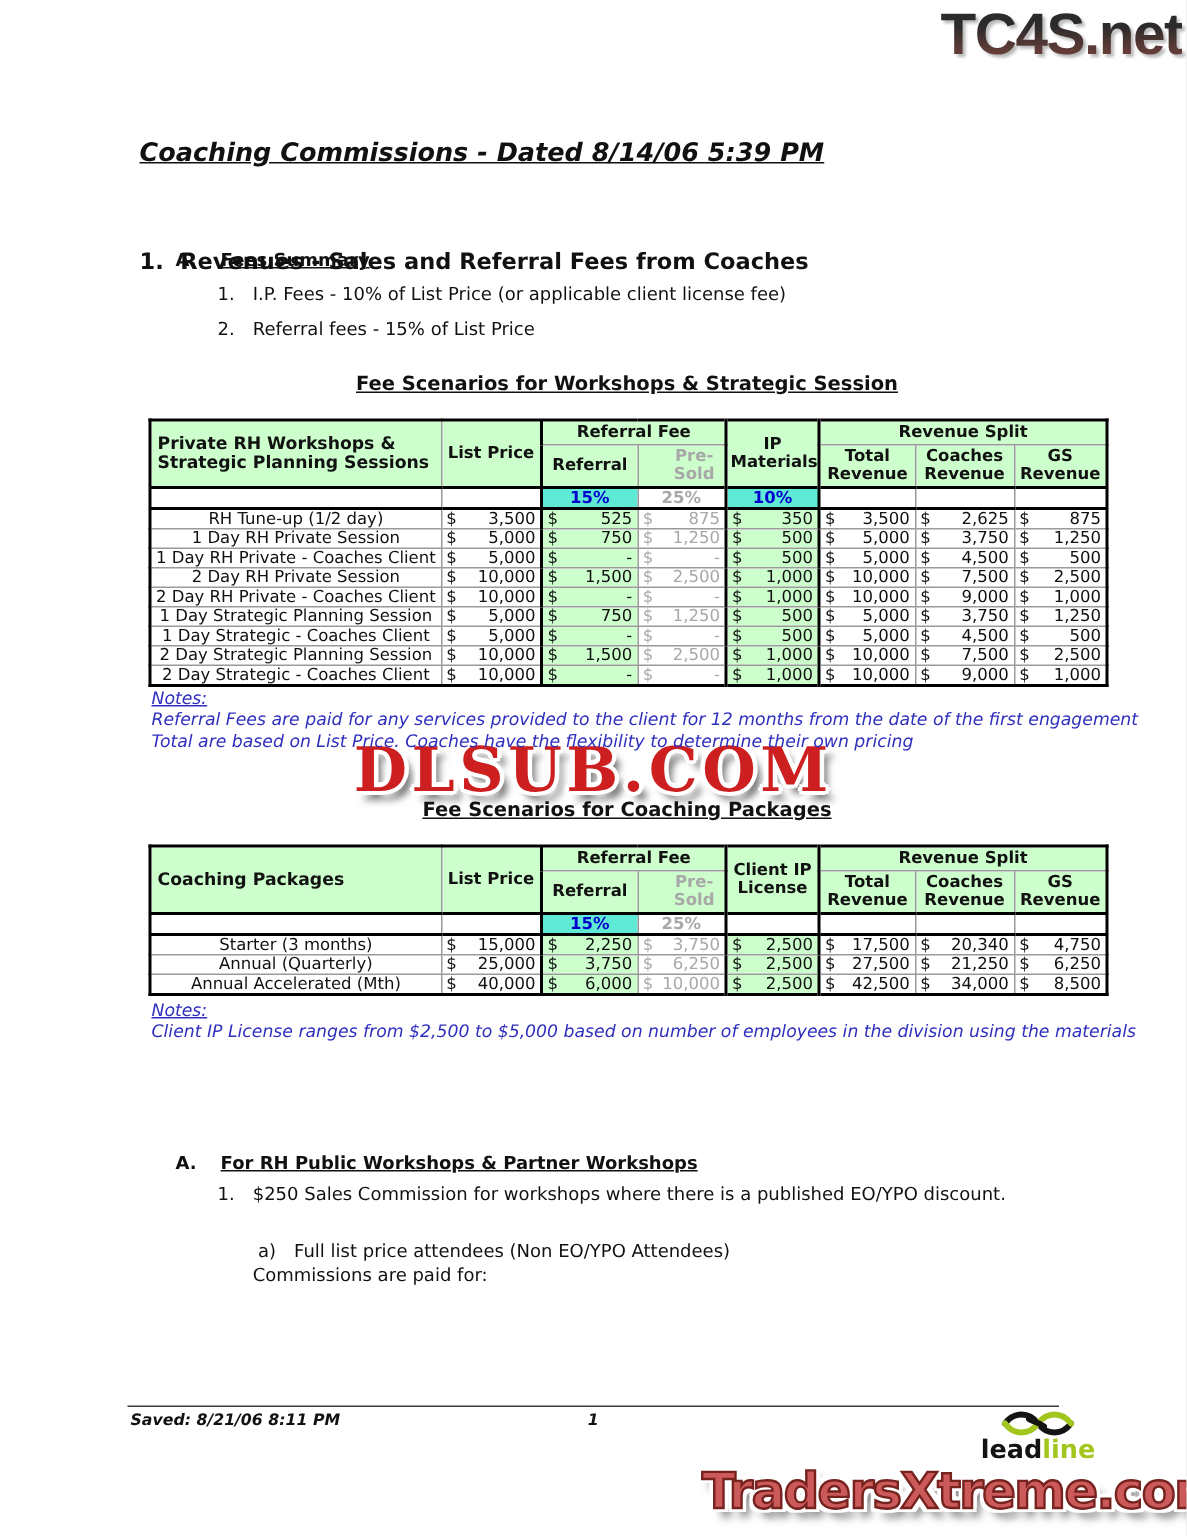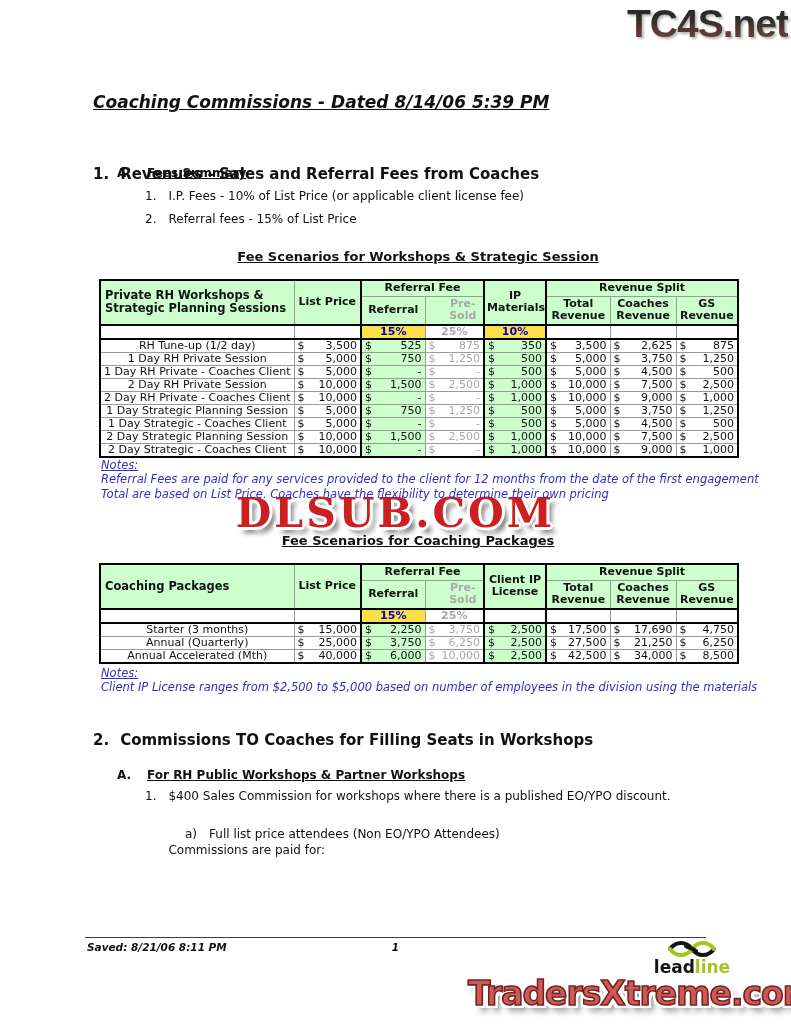--- a/index.html
+++ b/index.html
@@ -71,21 +71,21 @@
     padding:1px 2px; white-space:normal; line-height:1.15;
   }
   .t thead .hname { text-align:left; padding-left:4px; font-size:11.5px; }
   .t .mutedh { color:#a8a8a8;padding-left:19px; }
   .gL { border-left:2px solid #000 !important; }
   .gR { border-right:2px solid #000 !important; }
   .t tr.rate td {
     border-top:2px solid #000; border-bottom:2px solid #000;
     text-align:center; font-weight:bold; height:14px;
   }
-  .t tr.rate td.rgreen { background:#fde047; color:#0000cc; }
+  .t tr.rate td.rgreen { background:#5eead4; color:#0000cc; }
   .t tr.rate td.rgray  { color:#a8a8a8; }
   .t td.c-name { text-align:center; padding-left:3px; }
   .t td.c-referral, .t td.c-ip { background:#ccffcc; }
   .t td.c-presold { color:#a8a8a8; }
   .m { display:flex; justify-content:space-between; align-items:baseline; }
   .m .amt { text-align:right; }
 
   
   .footer-rule { left:85px; top:937px; width:621px; border-top:1.5px solid #3a3a3a; height:0; }
   .footer-saved { left:87px; top:941px; font-size:10.5px; font-weight:bold; font-style:italic; }
@@ -646,21 +646,21 @@
           </td>
           <td class="c-total">
             <span class="m">
               <span class="cur">$</span>
               <span class="amt">17,500</span>
             </span>
           </td>
           <td class="c-coaches">
             <span class="m">
               <span class="cur">$</span>
-              <span class="amt">17,690</span>
+              <span class="amt">20,340</span>
             </span>
           </td>
           <td class="c-gs">
             <span class="m">
               <span class="cur">$</span>
               <span class="amt">4,750</span>
             </span>
           </td>
         </tr>
         <tr>
@@ -754,34 +754,31 @@
           </td>
         </tr>
       </tbody>
   </table>
 
   <div class="abs notes" style="left:101px; top:666px;">
     <div class="nl">Notes:</div>
     <div>Client IP License ranges from $2,500 to $5,000 based on number of employees in the division using the materials</div>
   </div>
 
-  <div class="abs sec-head" style="left:93px; top:731px;">
-    <span class="h-num">2.</span><span>Commissions TO Coaches for Filling Seats in Workshops</span>
-  </div>
   <div class="abs sub-head" style="left:117px; top:768px;">
     <span class="h-num">A.</span><span class="u">For RH Public Workshops &amp; Partner Workshops</span>
   </div>
   <div class="abs list-item" style="left:145px; top:789px; width:560px; display:flex;">
     <span class="h-num">1.</span>
     <span>
-      <span style="display:block;">$400 Sales Commission for workshops where there is a published EO/YPO discount.</span>
+      <span style="display:block;">$250 Sales Commission for workshops where there is a published EO/YPO discount.</span>
       <span style="display:block;margin-top:40px;">Commissions are paid for:</span>
     </span>
   </div>
-  <div class="abs list-item" style="left:185px; top:827px;">
+  <div class="abs list-item" style="left:172px; top:827px;">
     <span class="h-num">a)</span><span>Full list price attendees (Non EO/YPO Attendees)</span>
   </div>
 
   <div class="abs footer-rule"></div>
   <div class="abs footer-saved">Saved: 8/21/06 8:11 PM</div>
   <div class="abs footer-page">1</div>
 
   <div class="abs logo">
     <svg class="knot" width="52" height="20" viewBox="0 0 52 20">
       <path d="M4 10 C10 2, 20 2, 26 10 S42 18, 48 10" stroke="#141414" stroke-width="4" fill="none" stroke-linecap="round"></path>

